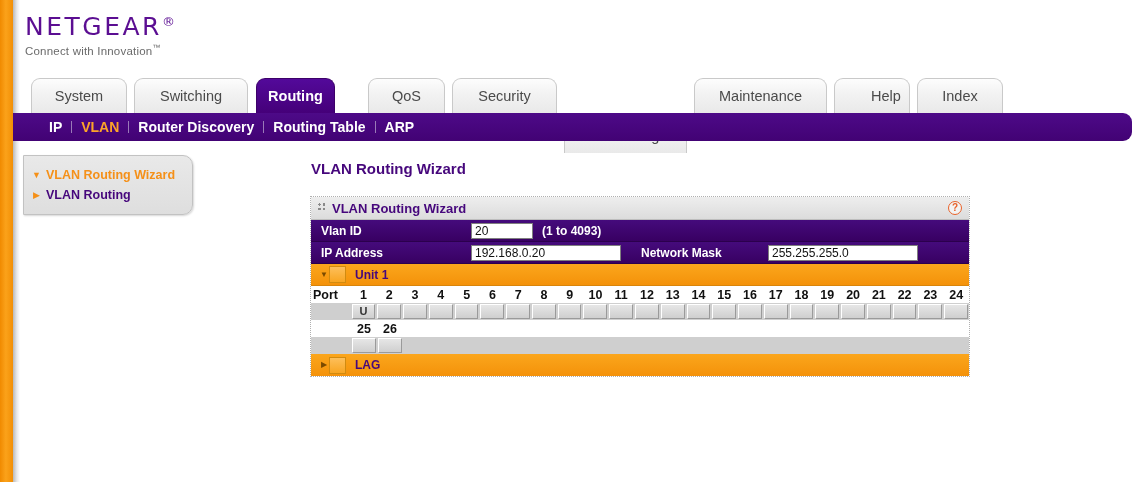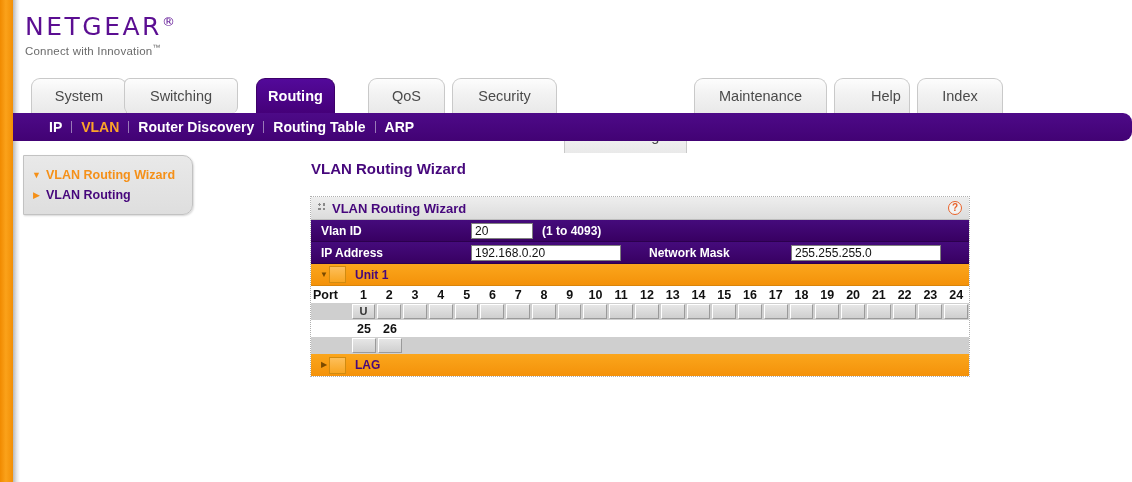--- a/index.html
+++ b/index.html
@@ -349,21 +349,21 @@
 
   <div class="header">
     <div class="logo-wrap">
       <div class="logo-net"><span>NETGEAR</span><span class="tm">®</span></div>
       <div class="logo-tag"><span>Connect with Innovation</span><span class="tm2">™</span></div>
     </div>
   </div>
 
   <div class="tabstrip" id="tabstrip">
       <div class="tab" style="left: 11px; width: 96px;">System</div>
-      <div class="tab" style="left: 104px; width: 114px; border-radius: 6px;">Switching</div>
+      <div class="tab" style="left: 114px; width: 114px;">Switching</div>
       <div class="tab active" style="left: 236px; width: 79px;">Routing</div>
       <div class="tab" style="left: 348px; width: 77px;">QoS</div>
       <div class="tab" style="left: 432px; width: 105px;">Security</div>
       <div class="tab" style="left: 544px; width: 123px; margin-top: 40px;">Monitoring</div>
       <div class="tab" style="left: 674px; width: 133px;">Maintenance</div>
       <div class="tab" style="left: 814px; width: 76px; padding-left: 28px;">Help</div>
       <div class="tab" style="left: 897px; width: 86px;">Index</div>
     </div>
 
   <div class="submenu">
@@ -403,21 +403,21 @@
 
     <div class="frow">
       <span class="fcell-label" style="width:160px">Vlan ID</span>
       <input class="txtbox" style="width: 62px;" value="20">
       <span class="hint">(1 to 4093)</span>
     </div>
 
     <div class="frow">
       <span class="fcell-label" style="width:160px">IP Address</span>
       <input class="txtbox" style="width: 150px;" value="192.168.0.20">
-      <span class="fcell-label" style="width:170px;padding-left:28px">Network Mask</span>
+      <span class="fcell-label" style="width:147px;padding-left:20px">Network Mask</span>
       <input class="txtbox" style="width: 150px;" value="255.255.255.0">
     </div>
 
     <div class="obar">
       <span class="tri">▼</span>
       <span class="obox"></span>
       <span class="obar-label">Unit 1</span>
     </div>
 
     <div class="portblock">

